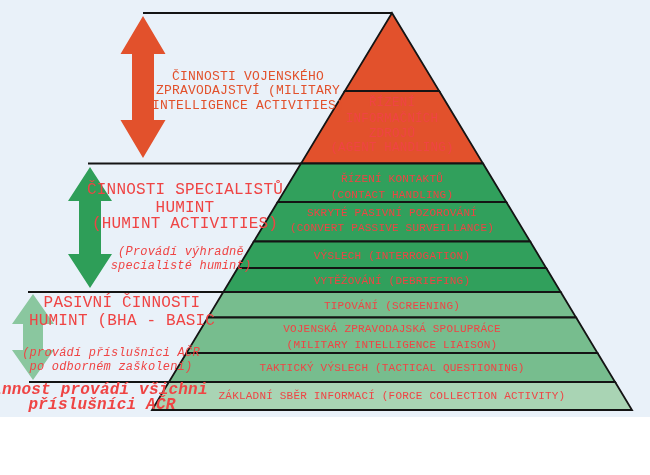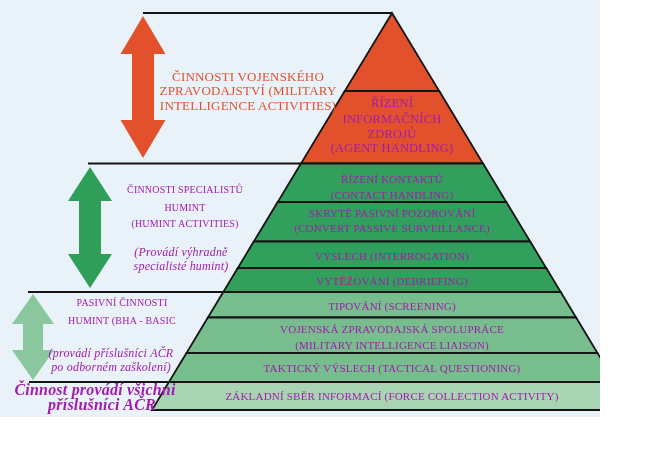--- a/index.html
+++ b/index.html
@@ -1,29 +1,29 @@
 <!DOCTYPE html>
 <html><head>
 <meta charset="utf-8">
 <style>
   html,body{margin:0;padding:0;}
   .canvas{
-    position:relative;width:600px;height:475px;background:#ffffff;
-    font-family:Liberation Serif, serif;overflow:hidden;text-align:center;
+    position:relative;width:650px;height:475px;background:#ffffff;
+    font-family:Liberation Mono, monospace;overflow:hidden;text-align:center;
   }
   .panel{position:absolute;left:0;top:0;width:650px;height:417px;background:#e9f1f9;}
   .layer{position:absolute;left:0;top:0;}
   .tl{
     position:absolute;transform:translate(-50%,-50%);white-space:nowrap;
-    color:#a21caf;letter-spacing:0.2px;line-height:1;
+    color:#ef4444;letter-spacing:0.2px;line-height:1;
   }
   .tier-text{font-size:11px;}
   .tier2-text{font-size:12.5px;}
   .legend1-label{font-size:13px;color:#e2512c;}
-  .legend-label{font-size:10px;}
+  .legend-label{font-size:16px;}
   .legend-note{font-size:12px;font-style:italic;}
   .footer-note{font-size:16px;font-weight:bold;font-style:italic;}
 </style>
 </head>
 <body>
 
 <div class="canvas">
   <div class="panel"></div>
 
   <svg class="layer" width="650" height="475" viewBox="0 0 650 475">

